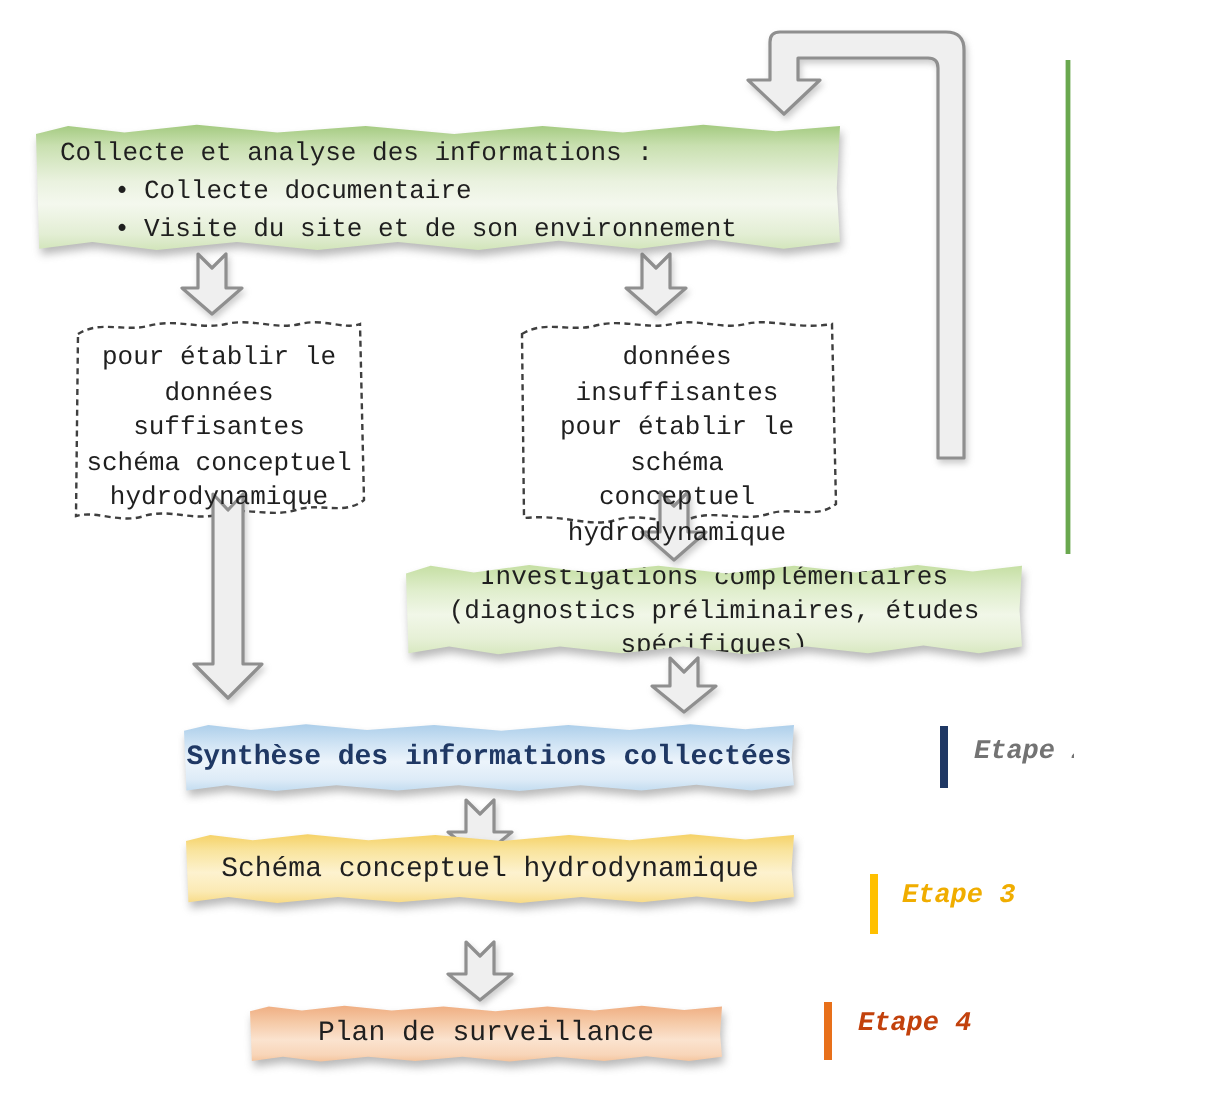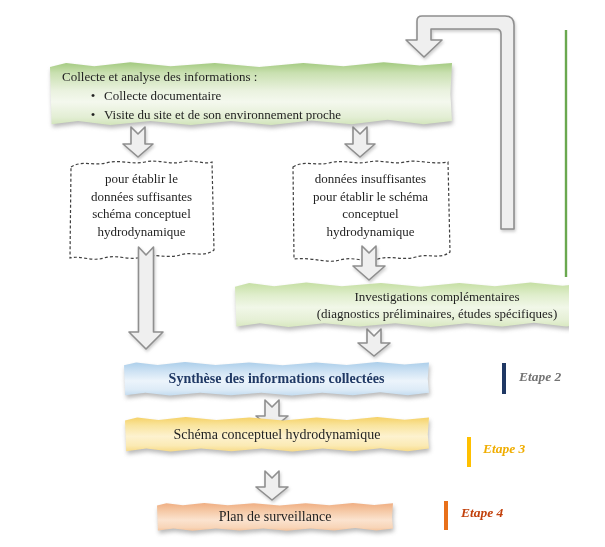--- a/index.html
+++ b/index.html
@@ -1,28 +1,28 @@
 <!DOCTYPE html>
 <html><head>
 <meta charset="utf-8">
 <style>
   html,body{margin:0;padding:0;background:#fff;}
   #canvas{
     position:relative;width:537px;height:547px;background:#ffffff;
-    font-family:Liberation Serif, serif;color:#1f1f1f;overflow:hidden;margin-left:32px;
+    font-family:Liberation Mono, monospace;color:#1f1f1f;overflow:hidden;
   }
   .abs{position:absolute;}
   svg{position:absolute;left:0;top:0;overflow:visible;}
   
   .torn-wrap{position:absolute;filter:drop-shadow(1px 3px 2px rgba(100,100,100,0.45));}
   .torn{width:100%;height:100%;display:flex;flex-direction:column;justify-content:center;}
   .clipA{clip-path:polygon(0% 9%,4% 3%,11% 8%,20% 2%,30% 8%,41% 3%,52% 9%,63% 3%,73% 8%,83% 2%,92% 7%,100% 3%,99.6% 50%,100% 91%,93% 96%,84% 89%,75% 96%,65% 90%,55% 97%,45% 91%,35% 97%,25% 91%,15% 97%,7% 91%,0.4% 96%);}
   .clipB{clip-path:polygon(0% 12%,4% 4%,11% 11%,20% 3%,30% 11%,41% 4%,52% 12%,63% 4%,73% 11%,83% 3%,92% 10%,100% 4%,99.6% 50%,100% 88%,93% 95%,84% 87%,75% 95%,65% 88%,55% 96%,45% 88%,35% 95%,25% 88%,15% 96%,7% 88%,0.4% 95%);}
   .grad-green{background:linear-gradient(180deg,#9ec779 0%,#c9e0b0 18%,#eaf2df 45%,#f4f8ee 62%,#e3eed4 85%,#cde2b4 100%);}
-  .grad-greenlight{background:linear-gradient(180deg,#c2dd9e 0%,#e0eecd 30%,#f1f7e8 55%,#e6f0d6 80%,#d4e6ba 100%);padding-left:48px;}
+  .grad-greenlight{background:linear-gradient(180deg,#c2dd9e 0%,#e0eecd 30%,#f1f7e8 55%,#e6f0d6 80%,#d4e6ba 100%);}
   .grad-blue{background:linear-gradient(180deg,#a8cce9 0%,#cfe3f4 30%,#ecf4fb 55%,#ddebf7 80%,#bcd8ee 100%);}
   .grad-yellow{background:linear-gradient(180deg,#f5cf5f 0%,#f9e49d 25%,#fdf2cf 55%,#fbeab4 80%,#f7d77c 100%);}
   .grad-orange{background:linear-gradient(180deg,#efab7e 0%,#f5c9a6 30%,#fbe3cf 60%,#f8d5b8 85%,#f3bd92 100%);}
   .box-title{font-size:13px;line-height:19px;padding:6px 0 0 12px;}
   .bullet-row{display:flex;font-size:13px;line-height:19px;}
   .bullet-dot{width:22px;text-align:center;margin-left:32px;flex:0 0 auto;}
   .center-label{font-size:14px;text-align:center;}
   .invest-lines{font-size:13px;line-height:17px;text-align:center;}
   .dash-text{font-size:13px;line-height:17.5px;text-align:center;padding-top:8px;}
   .etape{font-size:13.5px;font-weight:bold;font-style:italic;white-space:nowrap;}

